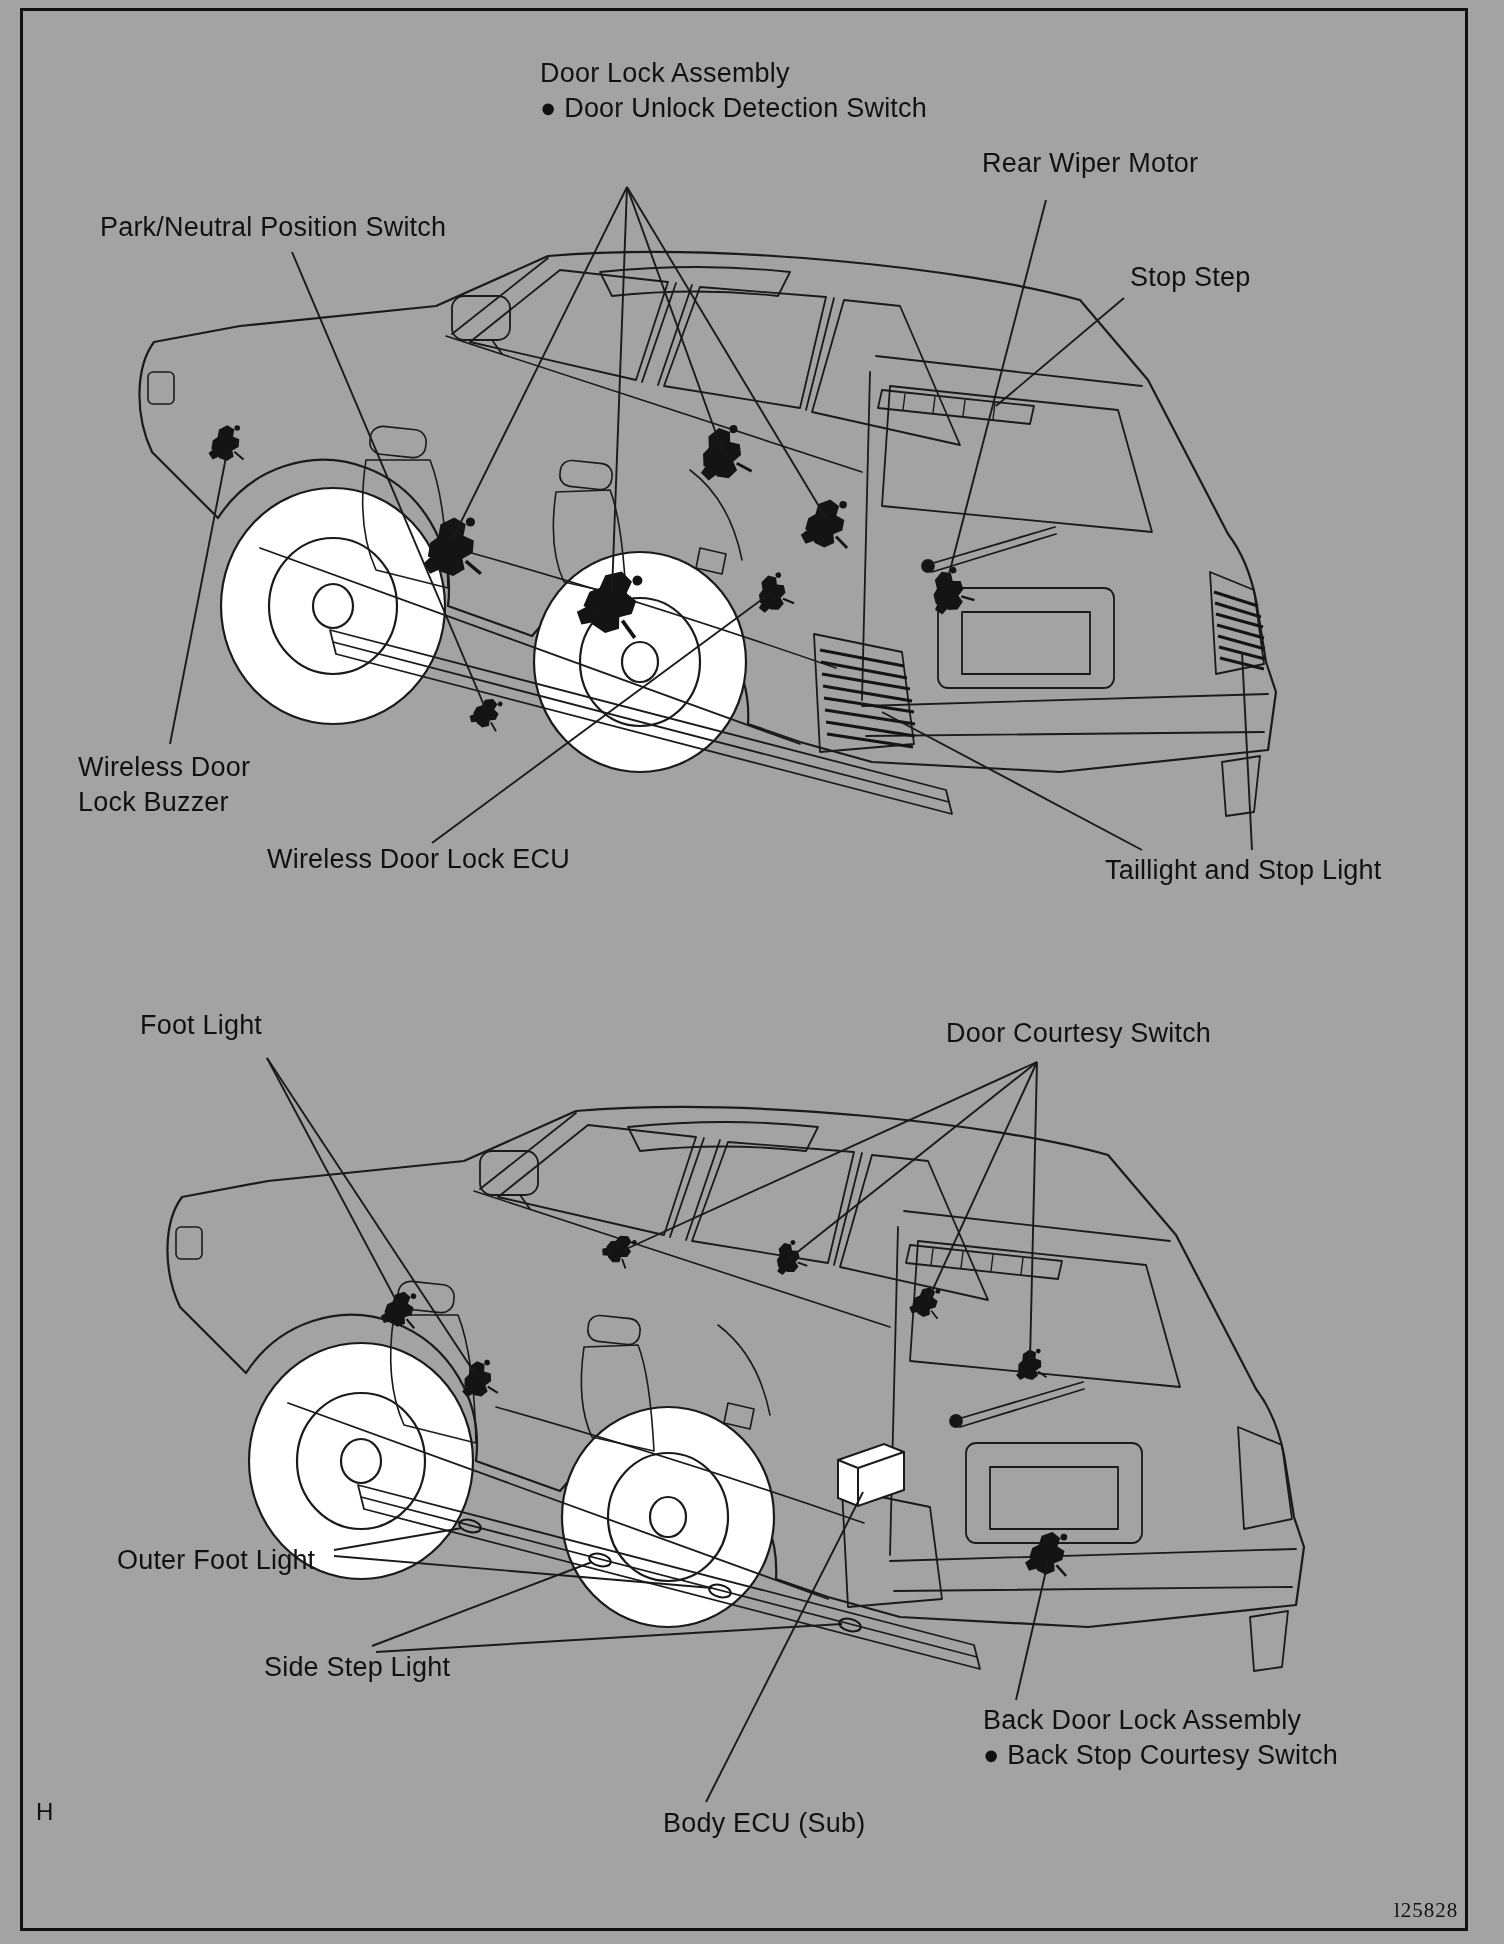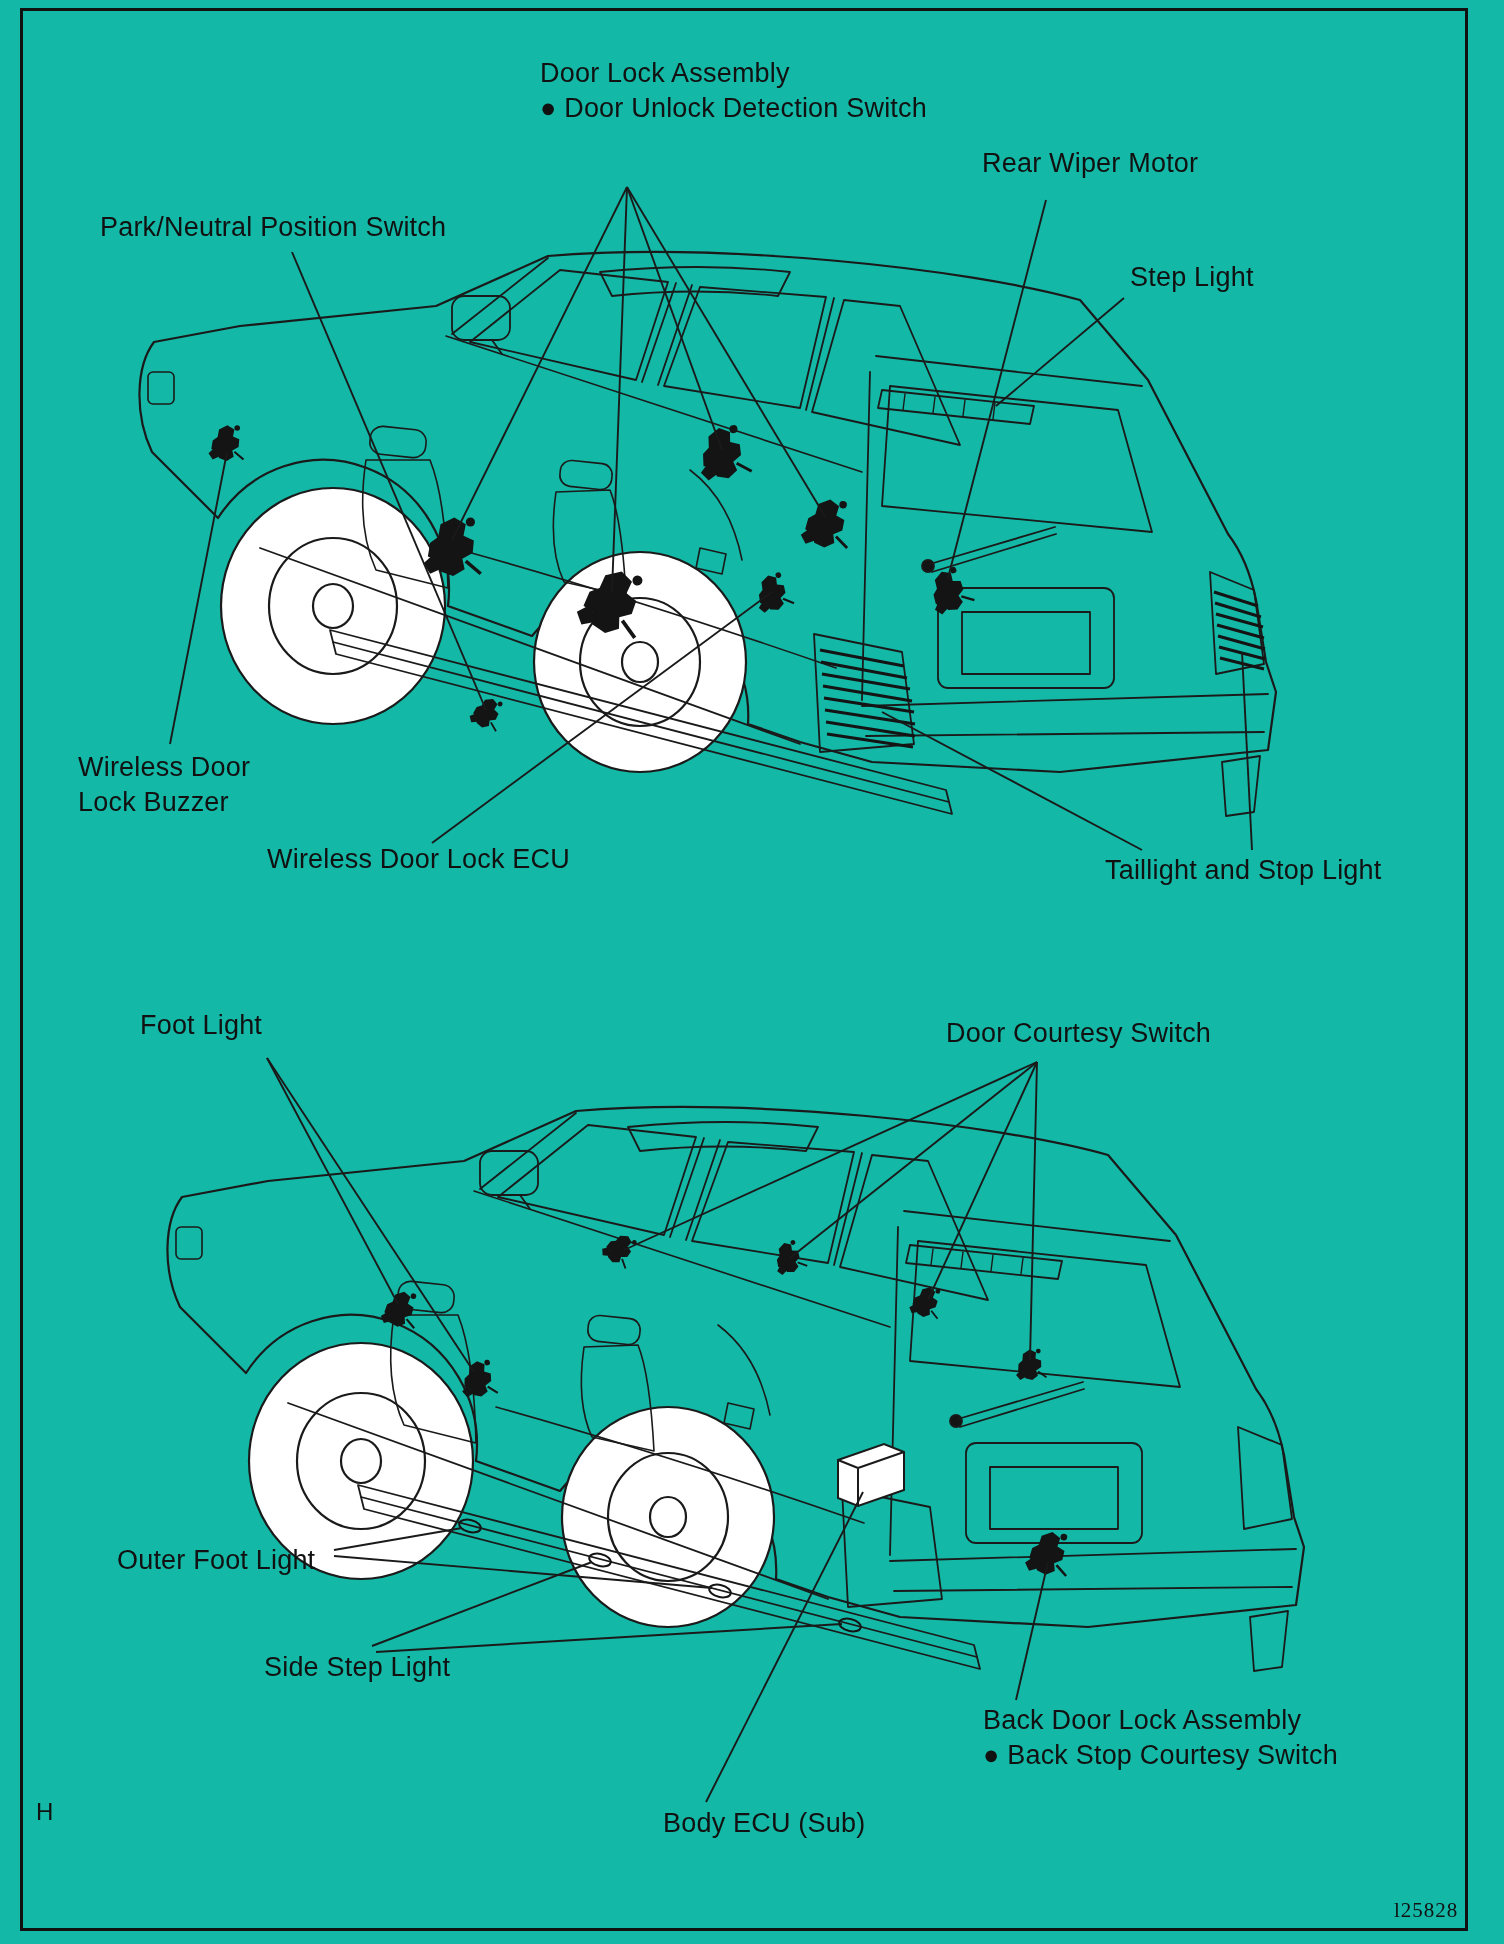--- a/index.html
+++ b/index.html
@@ -1,17 +1,17 @@
 <!DOCTYPE html>
 <html><head>
 <meta charset="utf-8">
 <style>
   html,body{margin:0;padding:0;background:#e8e8e8;}
   .page{
-    position:relative;width:1504px;height:1944px;background:#14b8a6;
+    position:relative;width:1504px;height:1944px;background:#a3a3a3;
     font-family:"Liberation Sans", sans-serif;color:#111;overflow:hidden;
   }
   .frame{
     position:absolute;left:20px;top:8px;width:1448px;height:1923px;
     border:3px solid #111;box-sizing:border-box;
   }
   svg.art{position:absolute;left:0;top:0;width:1504px;height:1944px;}
   .lbl{position:absolute;font-size:27px;line-height:35px;white-space:nowrap;letter-spacing:0.2px;}
   .marker{position:absolute;font-size:24px;}
   .figcode{position:absolute;font-size:21px;letter-spacing:1px;font-family:Liberation Serif, serif;}
@@ -188,21 +188,21 @@
 
   <div class="lbl" style="left:540px;top:56px">
     <div>Door Lock Assembly</div>
     <div>● Door Unlock Detection Switch</div>
   </div>
 
   <div class="lbl" style="left:100px;top:210px">Park/Neutral Position Switch</div>
 
   <div class="lbl" style="left:982px;top:146px">Rear Wiper Motor</div>
 
-  <div class="lbl" style="left:1130px;top:260px">Step Light</div>
+  <div class="lbl" style="left:1130px;top:260px">Stop Step</div>
 
   <div class="lbl" style="left:78px;top:750px">
     <div>Wireless Door</div>
     <div>Lock Buzzer</div>
   </div>
 
   <div class="lbl" style="left:267px;top:842px">Wireless Door Lock ECU</div>
 
   <div class="lbl" style="left:1105px;top:853px">Taillight and Stop Light</div>
 

